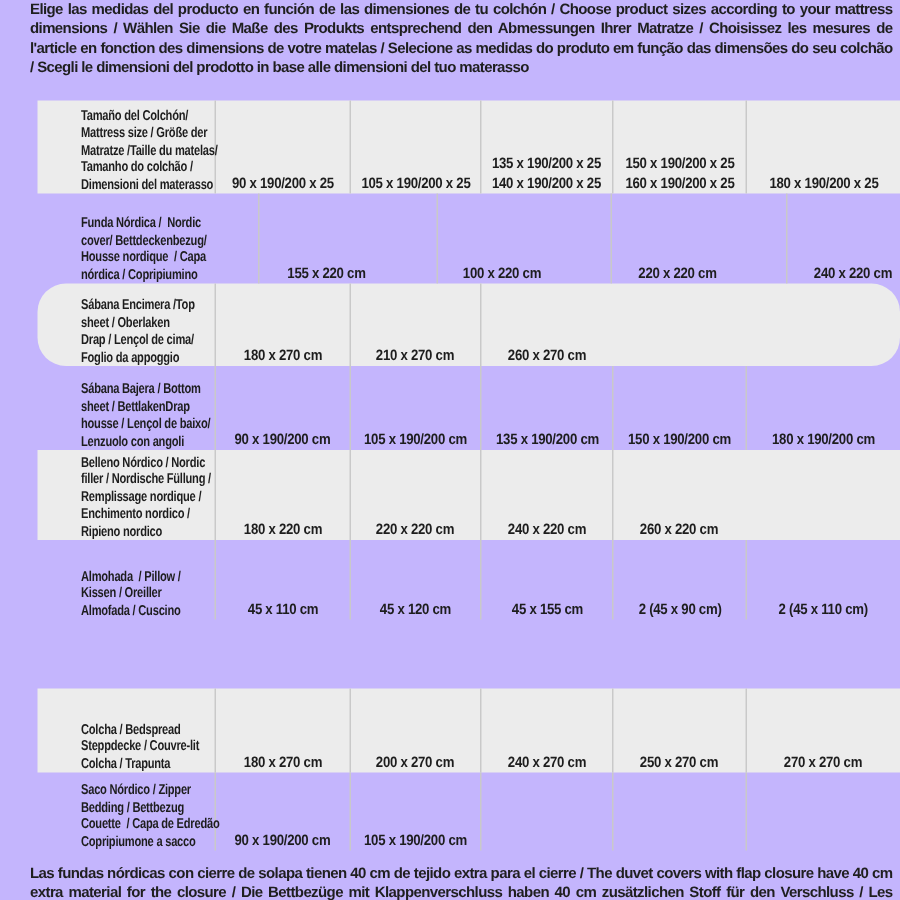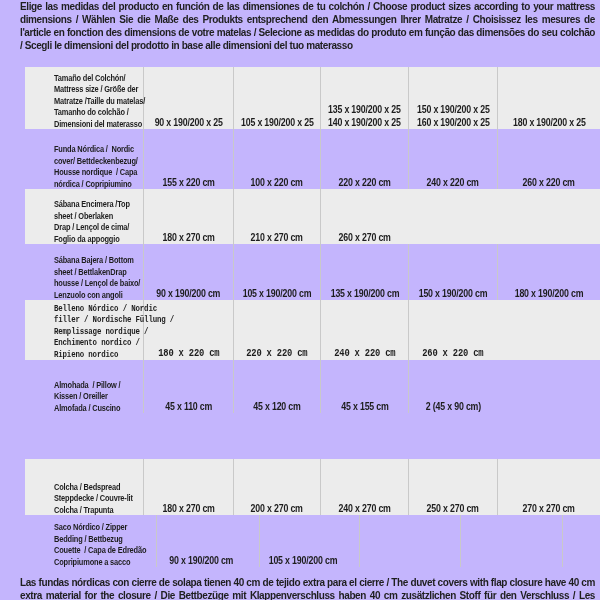--- a/index.html
+++ b/index.html
@@ -24,27 +24,27 @@
   .footnote { margin-top: 9px; }
 
   .table { margin-left: 25px; width: 575px; }
   .row {
     display: grid;
     grid-template-columns: 118px 90px 87px 88px 89px 1fr;
     min-height: 56px;
   }
   .row.alt { background: #ececec; }
   .r1 { min-height: 62px; }
-  .r2 { min-height: 60px; }
-  .r3 { min-height: 55px; }
+  .r2 { min-height: 60px; gap: 29px; }
+  .r3 { min-height: 55px; border-radius: 19px; }
   .r4 { min-height: 56px; }
-  .r5 { min-height: 60px; font-family: Liberation Mono, monospace; }
+  .r5 { min-height: 60px; }
   .r6 { min-height: 53px; }
   .r7 { min-height: 56px; margin-top: 46px; }
-  .r8 { min-height: 52px; gap: 13px; }
+  .r8 { min-height: 52px; }
 
   .cell {
     display: flex;
     align-items: flex-end;
     justify-content: center;
     overflow: visible;
   }
   .cell + .cell { border-left: 1px solid #c9c9c9; }
   .label { justify-content: flex-start; padding-left: 29px; }
 
@@ -202,20 +202,23 @@
         </div>
       <div class="cell">
           <span class="txt vtxt">45 x 120 cm</span>
         </div>
       <div class="cell">
           <span class="txt vtxt">45 x 155 cm</span>
         </div>
       <div class="cell">
           <span class="txt vtxt">2 (45 x 90 cm)</span>
         </div>
+      <div class="cell">
+          <span class="txt vtxt">2 (45 x 110 cm)</span>
+        </div>
     </div>
 
     <div class="row alt r7">
       <div class="cell label">
           <span class="txt ltxt">Colcha / Bedspread
 Steppdecke / Couvre-lit
 Colcha / Trapunta</span>
         </div>
       <div class="cell">
           <span class="txt vtxt">180 x 270 cm</span>

